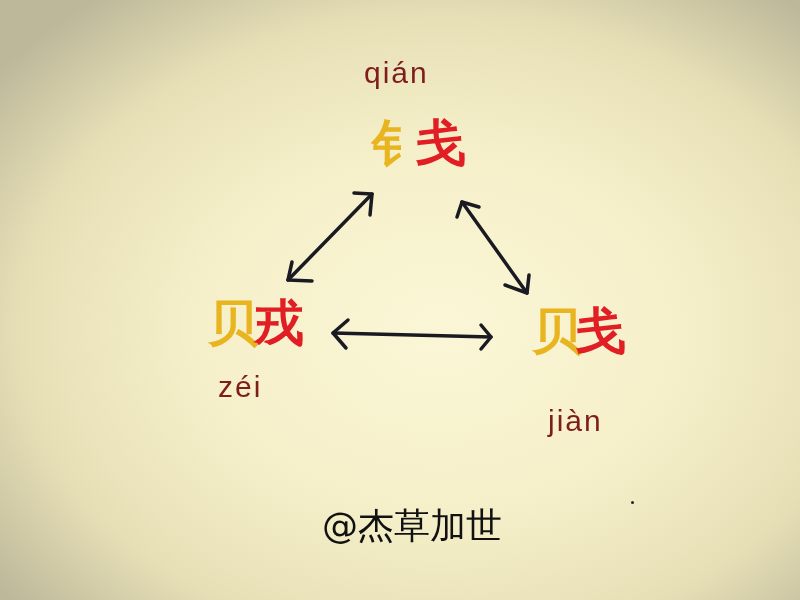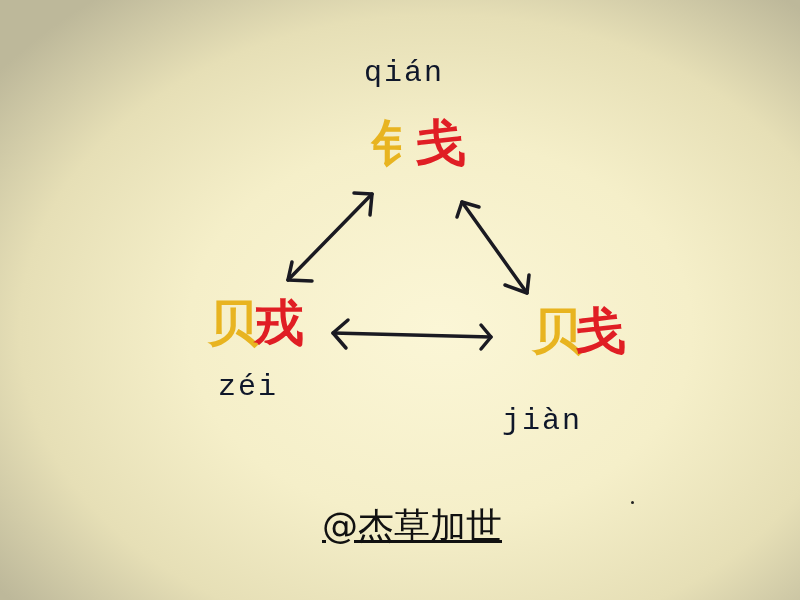--- a/index.html
+++ b/index.html
@@ -6,31 +6,30 @@
     body {
       width: 800px; height: 600px; overflow: hidden; position: relative;
       background: #f7f1cc;
       font-family: "DejaVu Sans", sans-serif;
     }
     .paper {
       position: absolute; inset: 0;
       background: radial-gradient(ellipse 70% 70% at 55% 55%, #fbf6d6 0%, #f5efc9 45%, #e6dfb6 75%, #bdb89a 100%);
     }
     .pinyin {
-      position: absolute; color: #0f172a; font-size: 30px;
-      font-family: Liberation Mono, monospace; letter-spacing: 2px;
+      position: absolute; color: #7f1d1d; font-size: 30px;
+      font-family: Liberation Sans, sans-serif; letter-spacing: 2px;
     }
     .hanzi { position: absolute; display: flex; font-size: 50px; font-weight: bold; line-height: 1; }
     .rad { color: #e8b420; }
     .phon { color: #e01e24; }
     svg.arrows { position: absolute; left: 0; top: 0; }
     .signature {
       position: absolute; left: 322px; top: 502px; font-size: 36px; color: #111;
       font-family: "DejaVu Sans", sans-serif;
-      text-decoration: underline;
     }
     .speck { position: absolute; left: 631px; top: 501px; width: 3px; height: 3px; border-radius: 50%; background: #222; }
   </style>
 </head>
 <body>
 
 <div class="paper"></div>
 
 <div class="pinyin" style="left:364px; top:56px;">qián</div>
 <div class="hanzi" style="left:372px; top:118px;">
@@ -41,21 +40,21 @@
 <div class="hanzi" style="left:208px; top:298px;">
   <span class="rad">贝</span>
     <span class="phon" style="margin-left:-4px;">戎</span>
 </div>
 <div class="pinyin" style="left:218px; top:370px;">zéi</div>
 
 <div class="hanzi" style="left:532px; top:306px;">
   <span class="rad">贝</span>
     <span class="phon" style="margin-left:-6px;">戋</span>
 </div>
-<div class="pinyin" style="left:502px; top:404px;">jiàn</div>
+<div class="pinyin" style="left:548px; top:404px;">jiàn</div>
 
 <svg class="arrows" width="800" height="600" viewBox="0 0 800 600">
   <g stroke="#1a1a22" stroke-width="3.5" fill="none" stroke-linecap="round" stroke-linejoin="round">
 
     <g>
       <line x1="372" y1="194" x2="288" y2="280"></line>
       <polyline points="354,193 372,194 370,215"></polyline>
       <polyline points="292,262 288,280 312,281"></polyline>
     </g>
 

